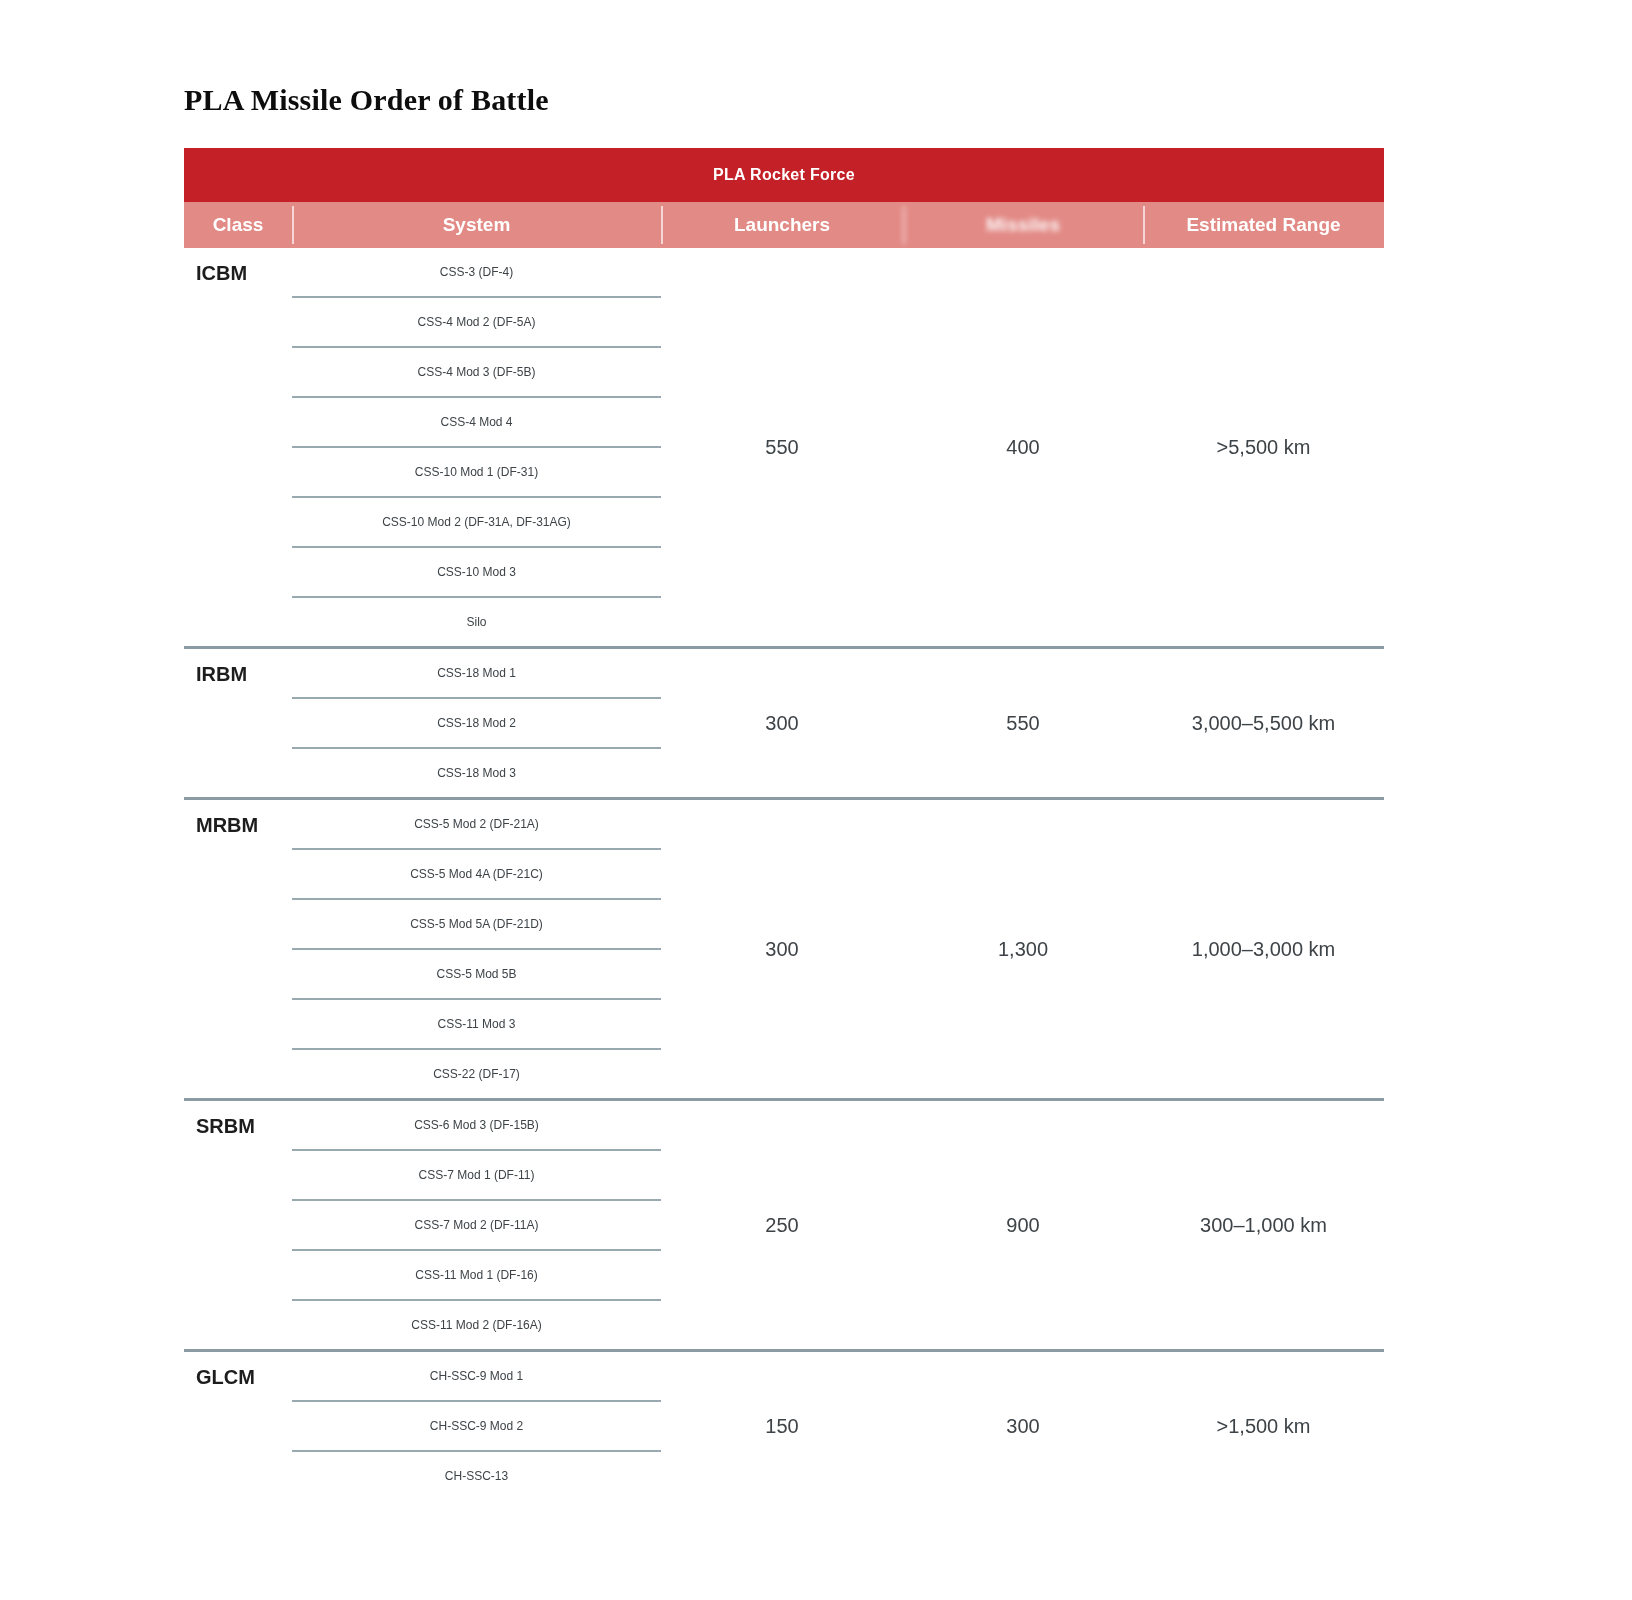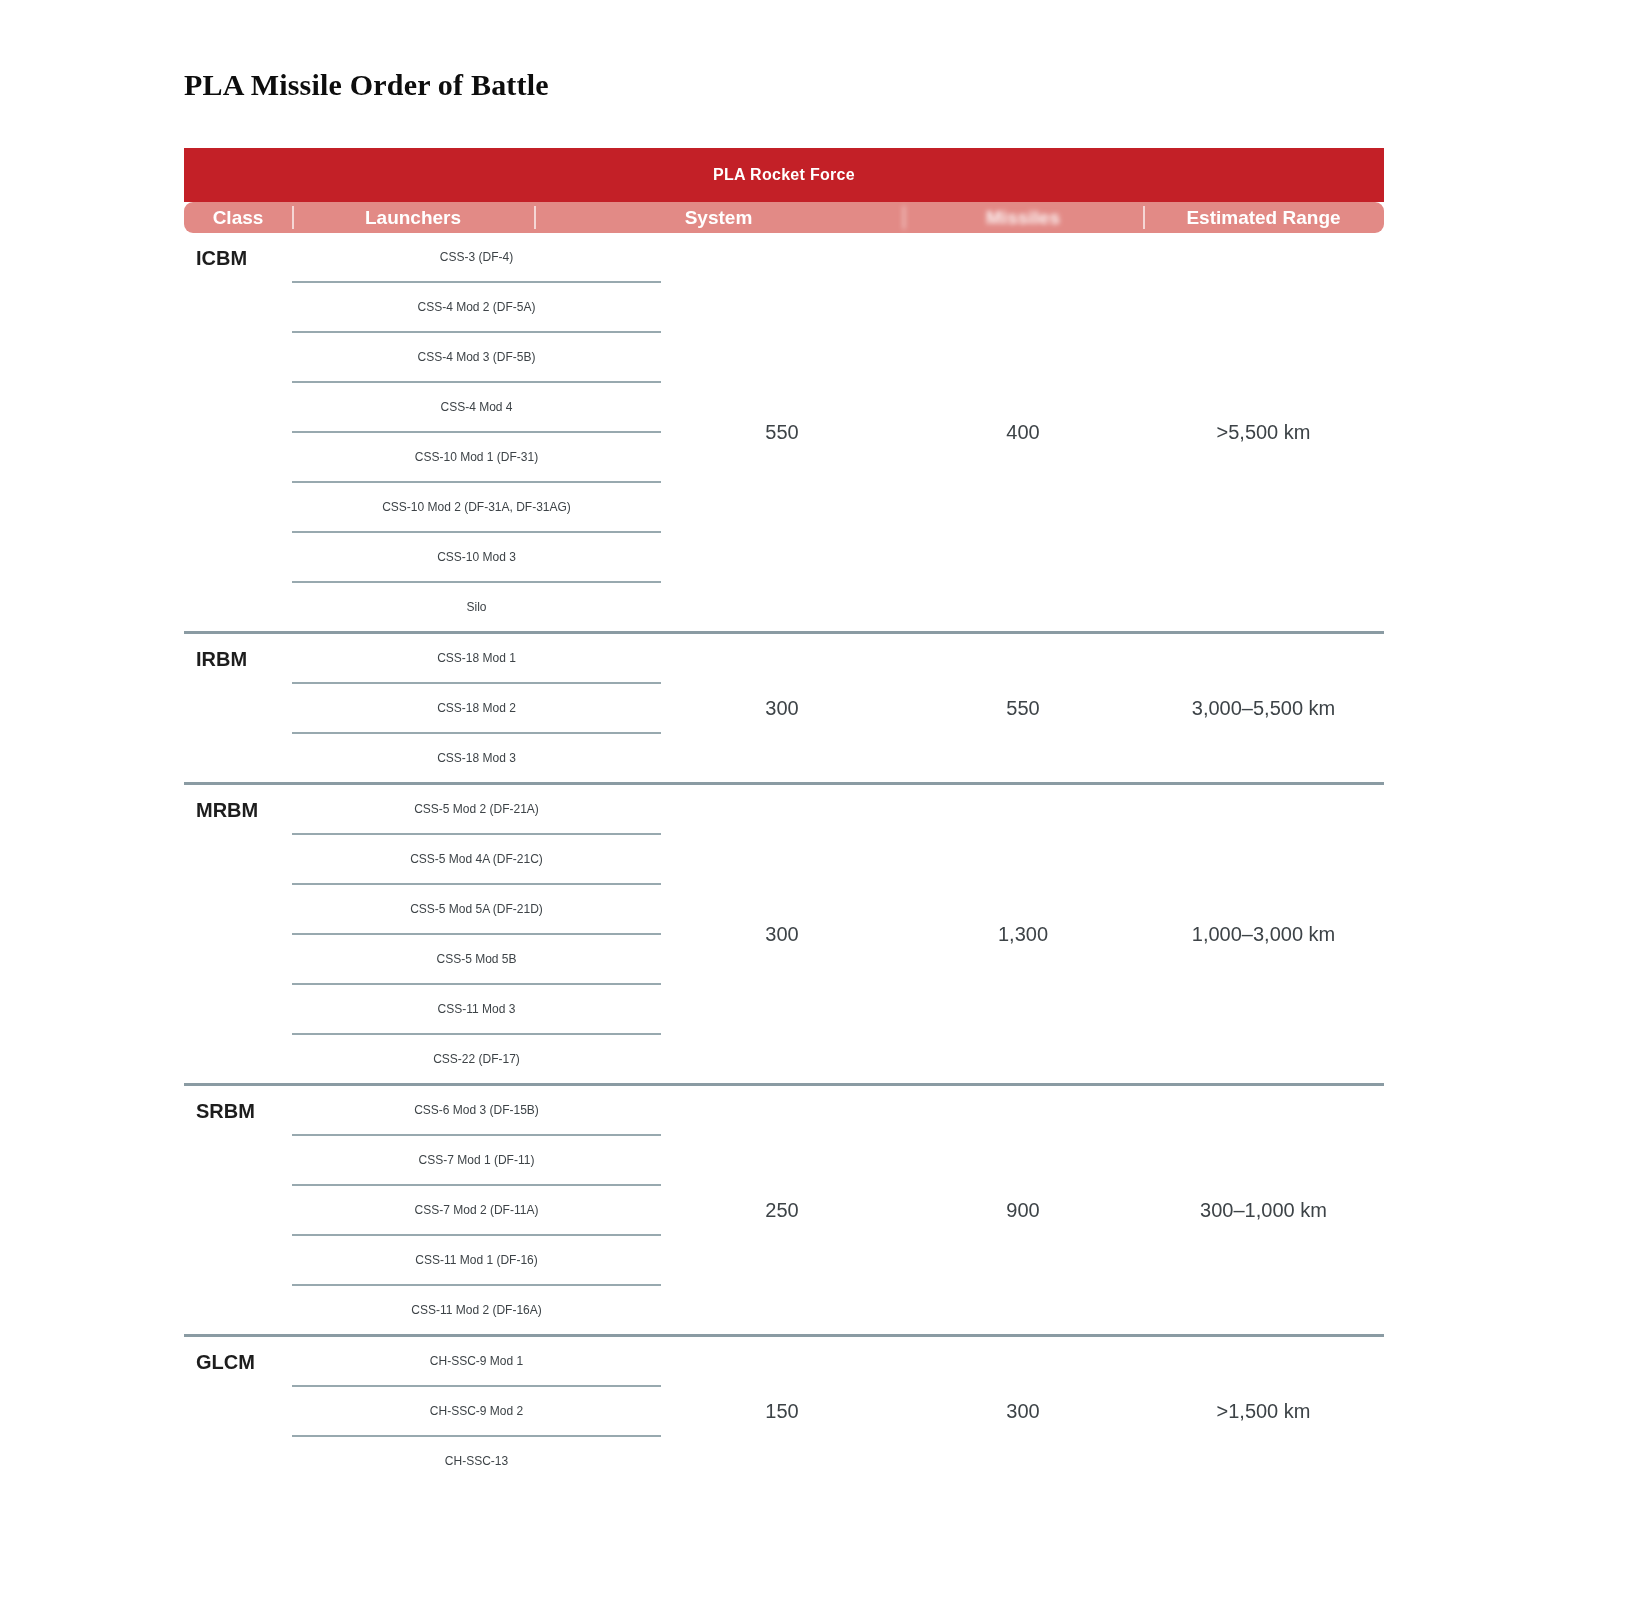--- a/index.html
+++ b/index.html
@@ -16,21 +16,21 @@
   .page {
     position: relative;
     width: 1632px;
     height: 1600px;
     background: #fff;
     overflow: hidden;
   }
   .doc-title {
     position: absolute;
     left: 184px;
-    top: 68px;
+    top: 83px;
     font-family: "Liberation Serif", serif;
     font-weight: bold;
     font-size: 30px;
     letter-spacing: 0.2px;
     color: #0d0d0d;
     white-space: nowrap;
   }
   .table-wrap {
     position: absolute;
     left: 184px;
@@ -43,26 +43,25 @@
     color: #ffffff;
     display: flex;
     align-items: center;
     justify-content: center;
     font-size: 16px;
     font-weight: bold;
     letter-spacing: 0.3px;
   }
   .colheads {
     display: flex;
-    height: 31px;
+    height: 46px;
     background: #e28a86;
     color: #ffffff;
     font-size: 19px;
     font-weight: bold;
-    border-radius: 9px;
   }
   .colheads .ch {
     display: flex;
     align-items: center;
     justify-content: center;
     box-sizing: border-box;
     position: relative;
   }
   .colheads .ch + .ch::before {
     content: "";
@@ -136,22 +135,22 @@
 <div class="page">
 
   <div class="doc-title">PLA Missile Order of Battle</div>
 
   <div class="table-wrap">
 
     <div class="banner">PLA Rocket Force</div>
 
     <div class="colheads">
       <div class="ch c-class">Class</div>
+      <div class="ch c-system">System</div>
       <div class="ch c-launch">Launchers</div>
-      <div class="ch c-system">System</div>
       <div class="ch c-missile blurred">Missiles</div>
       <div class="ch c-range">Estimated Range</div>
     </div>
 
     <div id="group-container">
         <div class="grp">
           <div class="col-class">ICBM</div>
           <div class="col-system">
             <div class="sys-row">CSS-3 (DF-4)</div>
             <div class="sys-row">CSS-4 Mod 2 (DF-5A)</div>

